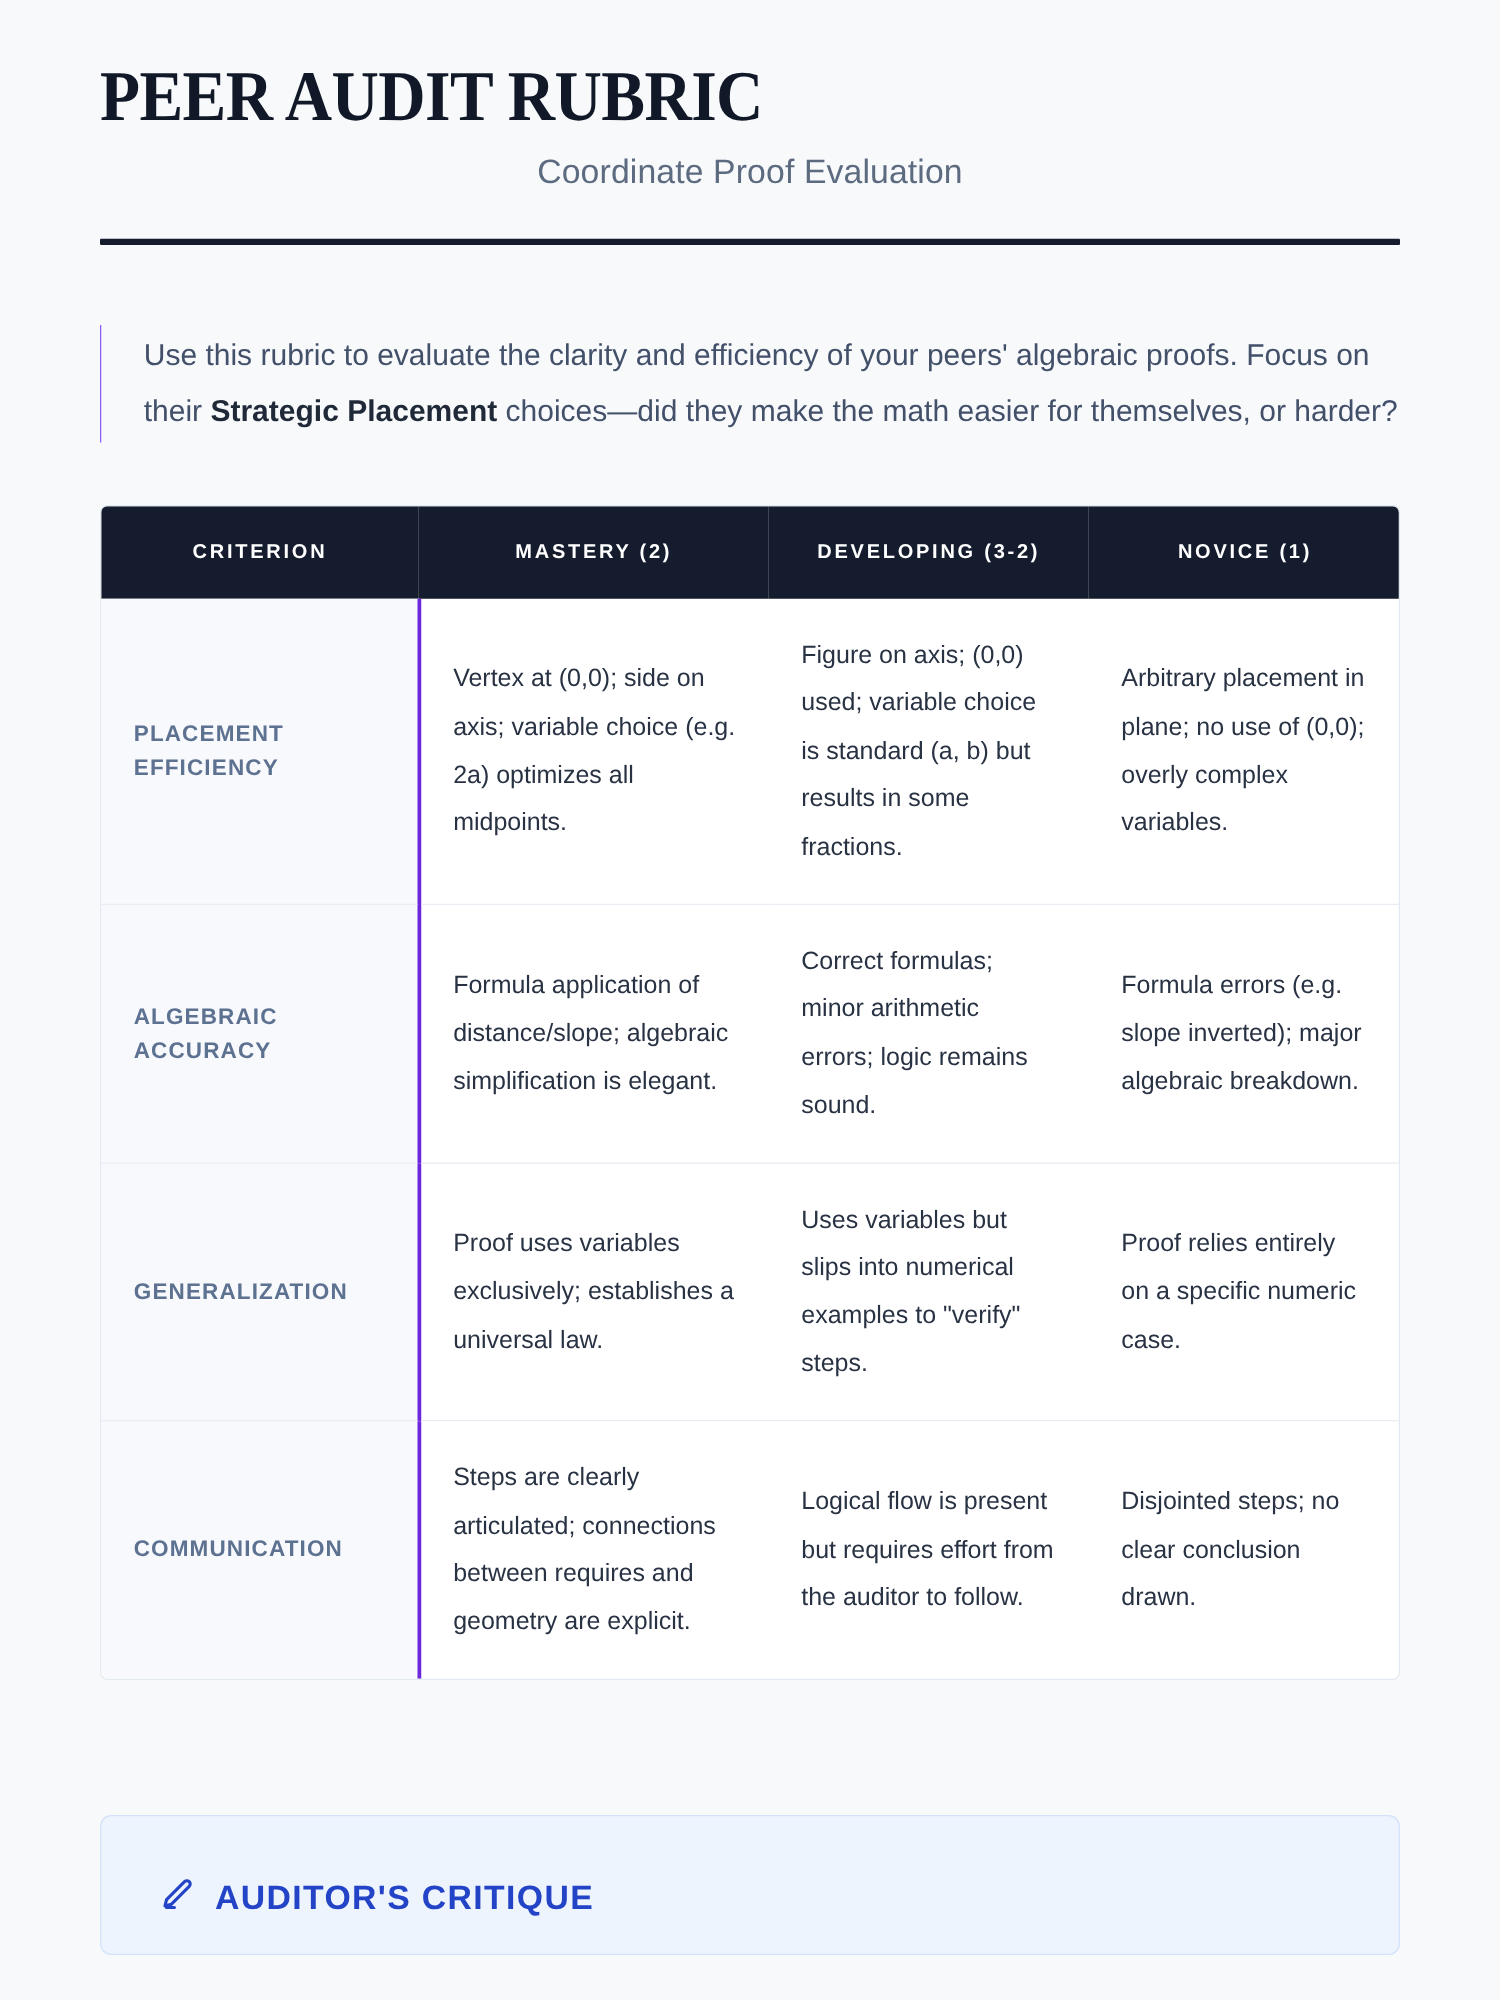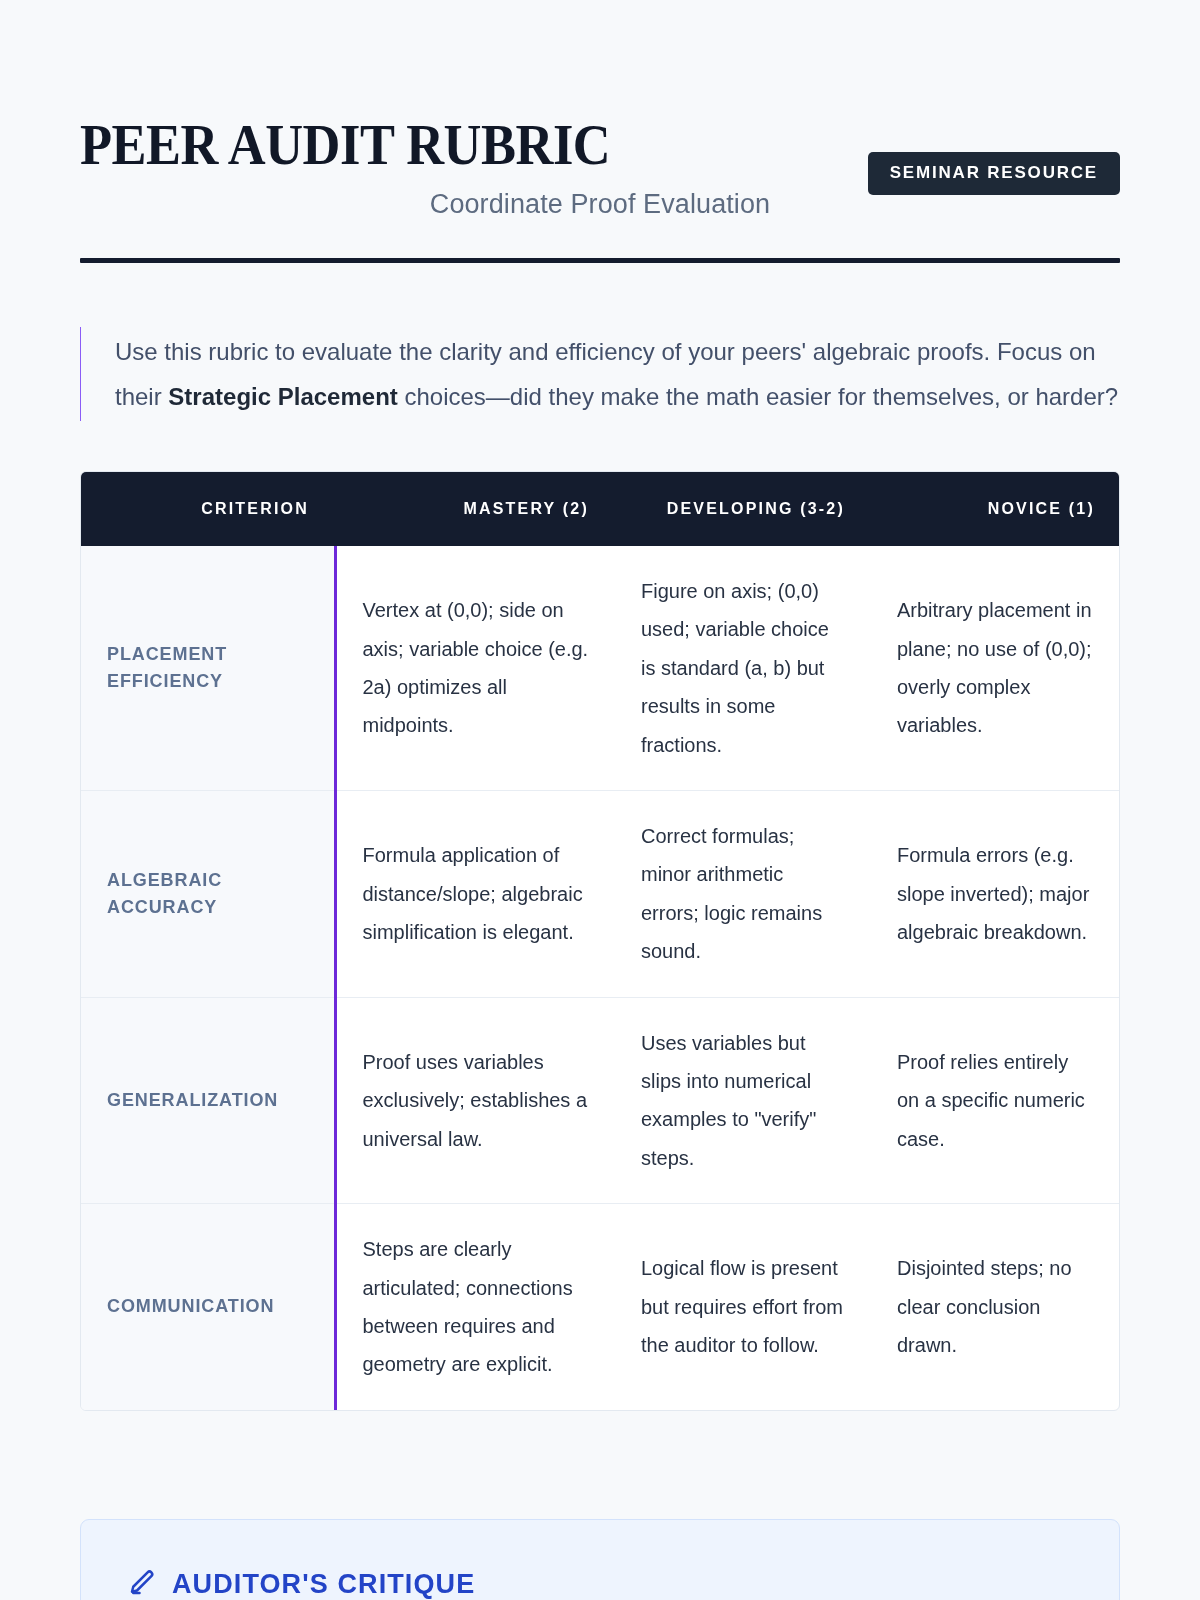--- a/index.html
+++ b/index.html
@@ -15,21 +15,21 @@
   .page {
     position: relative;
     width: 1200px;
     height: 1600px;
     padding: 0 80px;
   }
 
   
   .header {
     position: relative;
-    padding-top: 115px;
+    padding-top: 48px;
   }
   .title {
     font-family: "Liberation Serif", serif;
     font-weight: bold;
     font-size: 57px;
     line-height: 1.05;
     letter-spacing: -0.5px;
     color: #111827;
     transform: scaleX(0.92);
     transform-origin: left center;
@@ -88,21 +88,21 @@
     width: 100%;
     border-collapse: collapse;
     table-layout: fixed;
   }
   thead th {
     background: #141c2e;
     color: #ffffff;
     font-size: 16px;
     font-weight: bold;
     letter-spacing: 2.2px;
-    text-align: right;
+    text-align: center;
     padding: 28px 26px;
     vertical-align: middle;
     white-space: nowrap;
   }
   col.c-criterion { width: 254px; }
   col.c-mastery   { width: 280px; }
   col.c-developing{ width: 256px; }
   col.c-novice    { width: 250px; }
 
   tbody tr { border-top: 1px solid #e8edf3; }
@@ -149,21 +149,20 @@
   }
 </style>
 </head>
 <body>
 
 <div class="page">
 
   <div class="header">
     <h1 class="title">PEER AUDIT RUBRIC</h1>
     <div class="subtitle">Coordinate Proof Evaluation</div>
-    <div class="badge">SEMINAR RESOURCE</div>
     <div class="rule"></div>
   </div>
 
   <div class="intro">
     <p><span>Use this rubric to evaluate the clarity and efficiency of your peers' algebraic proofs. Focus on their </span><strong>Strategic Placement</strong><span> choices—did they make the math easier for themselves, or harder?</span></p>
   </div>
 
   <div class="table-wrap">
     <table>
       <colgroup>

